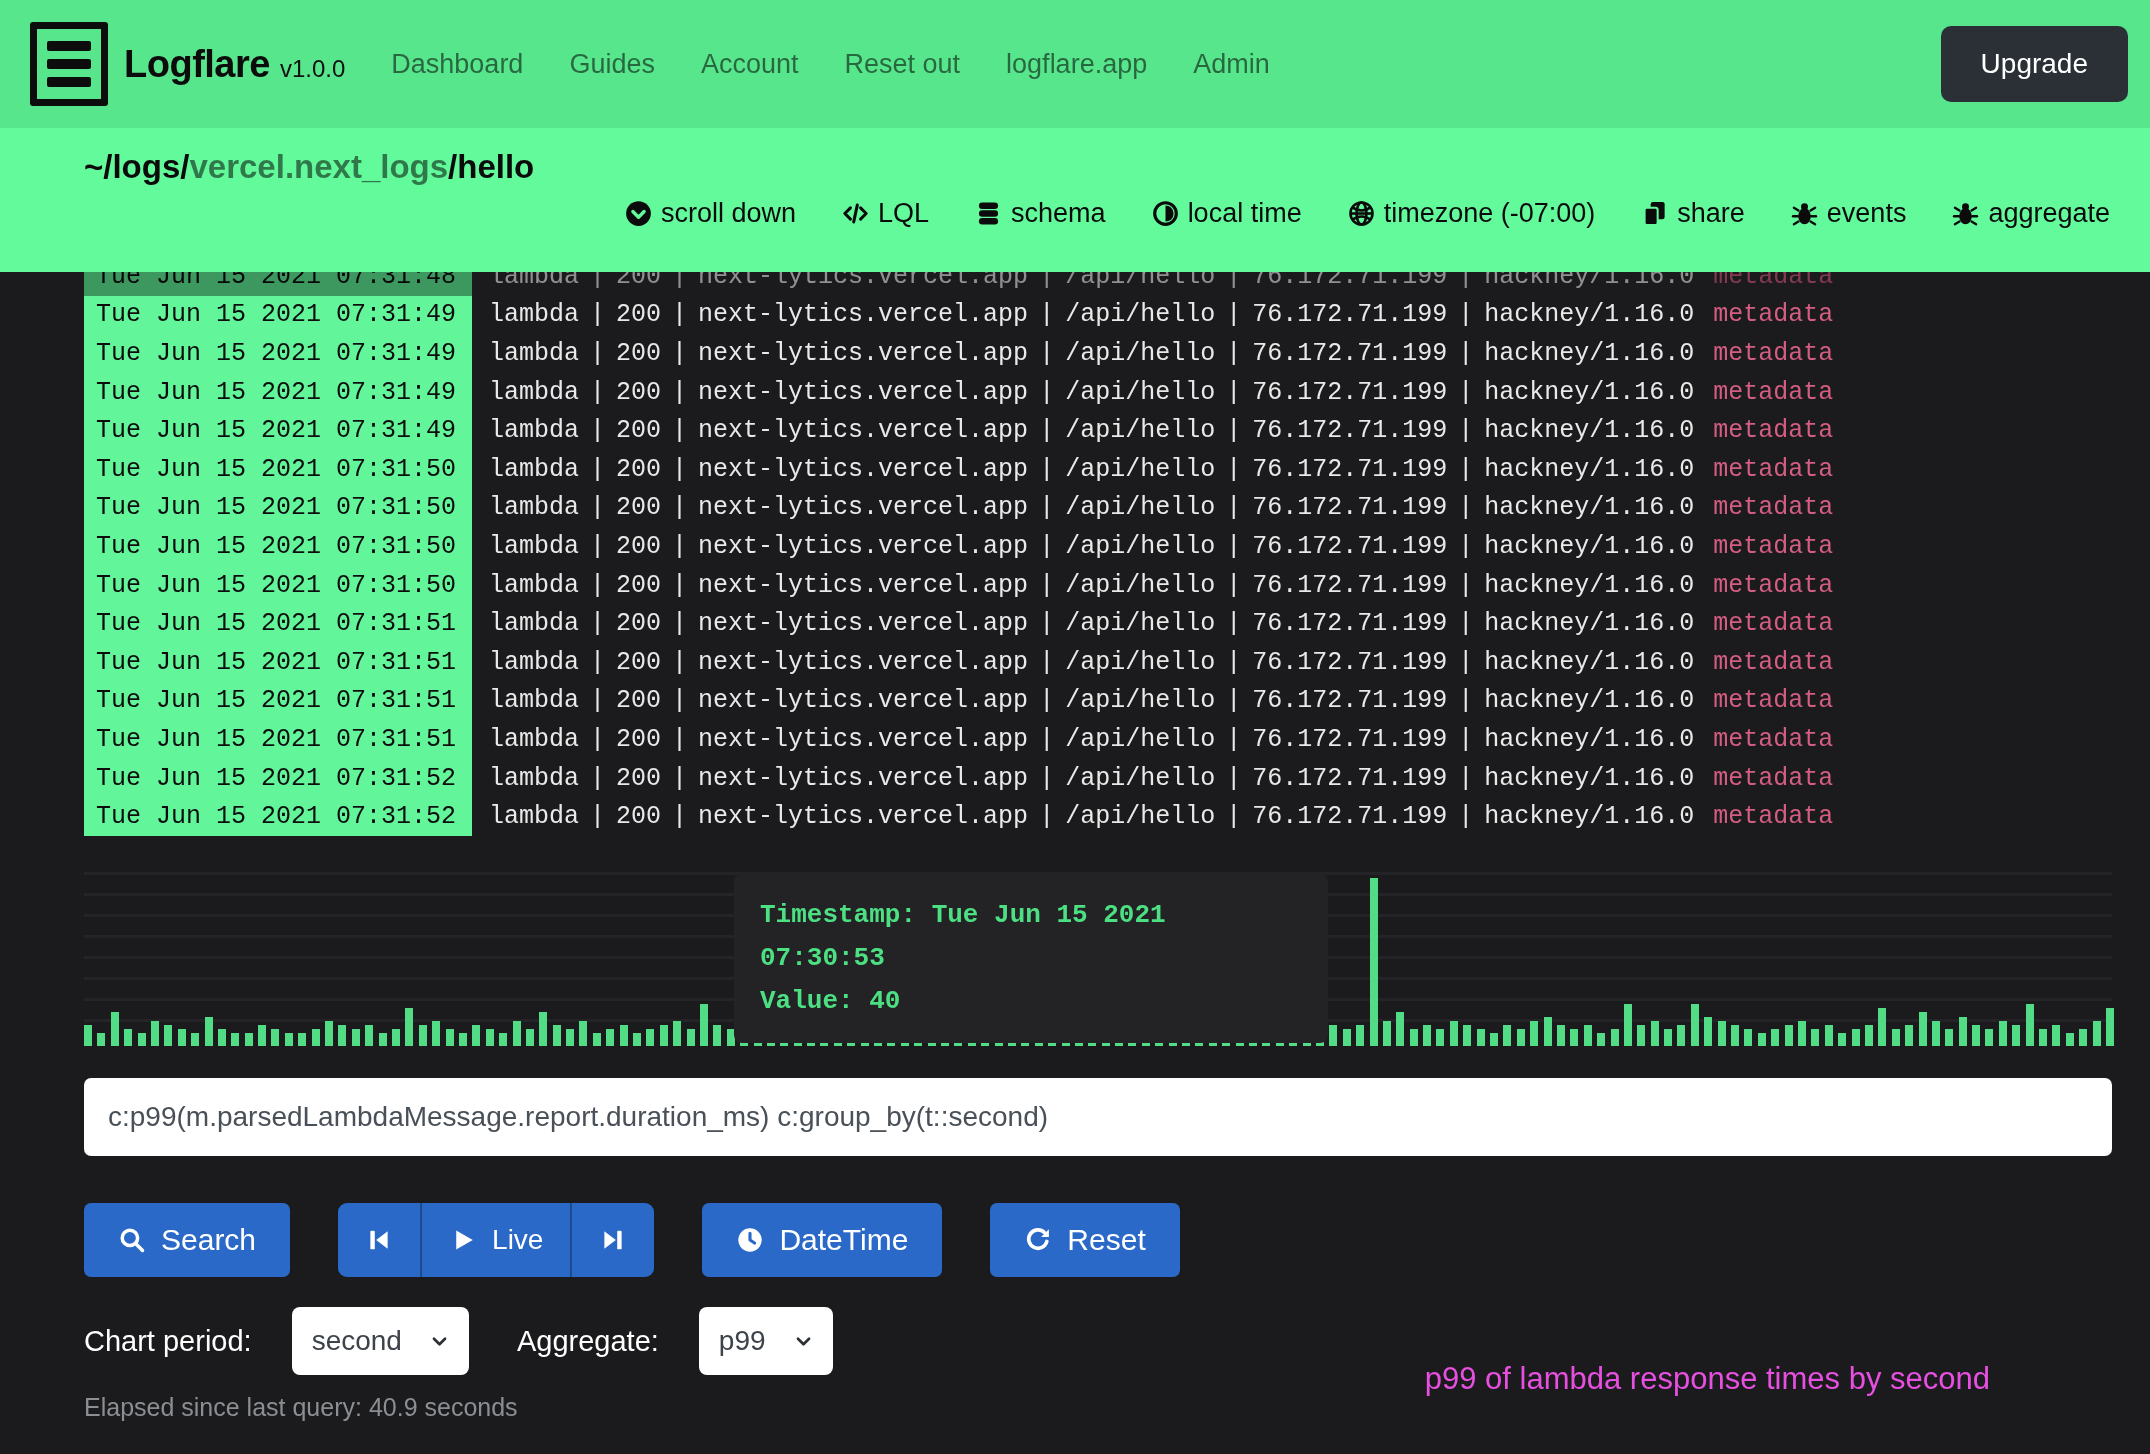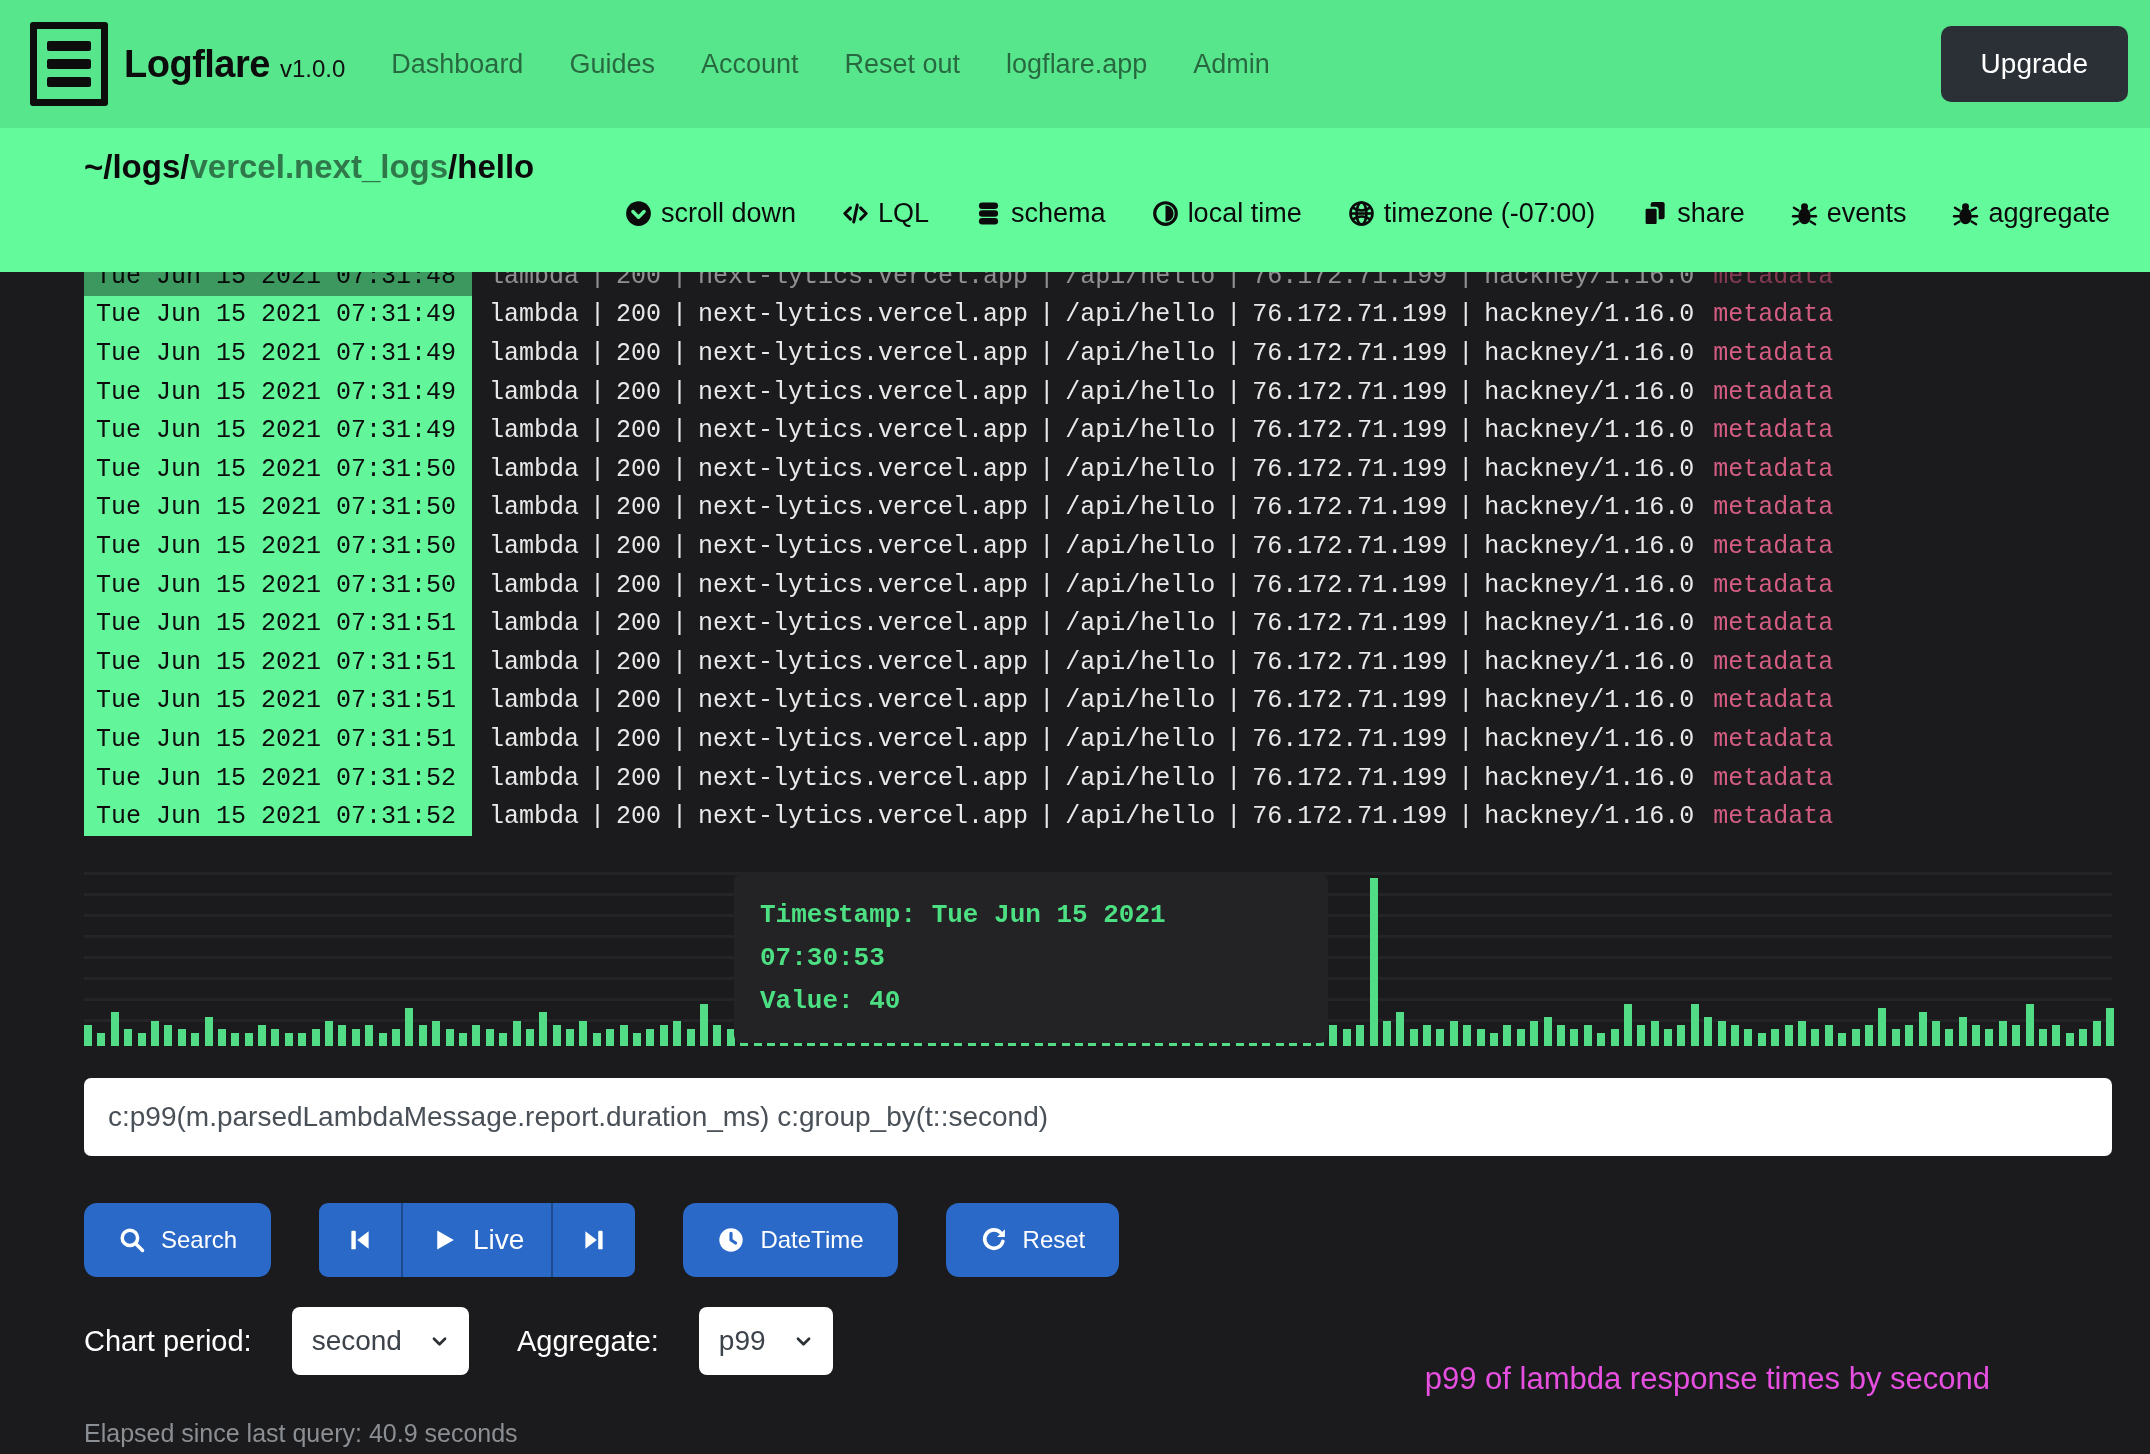--- a/index.html
+++ b/index.html
@@ -94,22 +94,22 @@
   
   .query-wrap{margin:32px 38px 0 84px;}
   .query-input{
     width:100%;height:78px;border:none;border-radius:7px;background:#fff;
     font-family:"Liberation Sans",sans-serif;font-size:28px;color:#495057;
     padding:0 24px;outline:none;
   }
   
   .actions{margin:47px 38px 0 84px;display:flex;gap:48px;align-items:center;}
   .btn{
-    background:var(--blue);color:#fff;border:none;border-radius:13px;height:74px;
-    font-family:inherit;font-size:24px;display:inline-flex;align-items:center;
+    background:var(--blue);color:#fff;border:none;border-radius:7px;height:74px;
+    font-family:inherit;font-size:30px;display:inline-flex;align-items:center;
     padding:0 34px;cursor:pointer;
   }
   .btn .icon{width:28px;height:28px;display:inline-flex;margin-right:15px;color:#fff;}
   .btn .icon svg{width:100%;height:100%;}
   .btn-group{display:flex;background:var(--blue);border-radius:9px;height:74px;}
   .btn-group .seg{
     background:transparent;border:none;color:#fff;display:inline-flex;align-items:center;
     padding:0 27px;font-family:inherit;font-size:28px;cursor:pointer;
   }
   .btn-group .seg + .seg{border-left:2px solid rgba(0,0,0,0.28);}
@@ -125,21 +125,21 @@
     font-size:28px;color:#3d434a;
   }
   .select .chev{width:19px;height:19px;display:inline-flex;margin-left:28px;color:#2c3136;}
   .select .chev svg{width:100%;height:100%;}
   .agg-label{margin-left:48px;}
   .note{
     margin-left:auto;margin-right:122px;align-self:flex-end;position:relative;top:22px;
     color:var(--magenta);font-size:31px;
   }
   
-  .footer{margin:44px 38px 0 84px;color:#8b8e92;font-size:25px;}
+  .footer{margin:18px 38px 0 84px;color:#8b8e92;font-size:25px;}
 </style>
 </head>
 <body>
 
 <header class="header">
   <div class="logo-box">
     <div class="bar"></div>
     <div class="bar"></div>
     <div class="bar"></div>
   </div>

